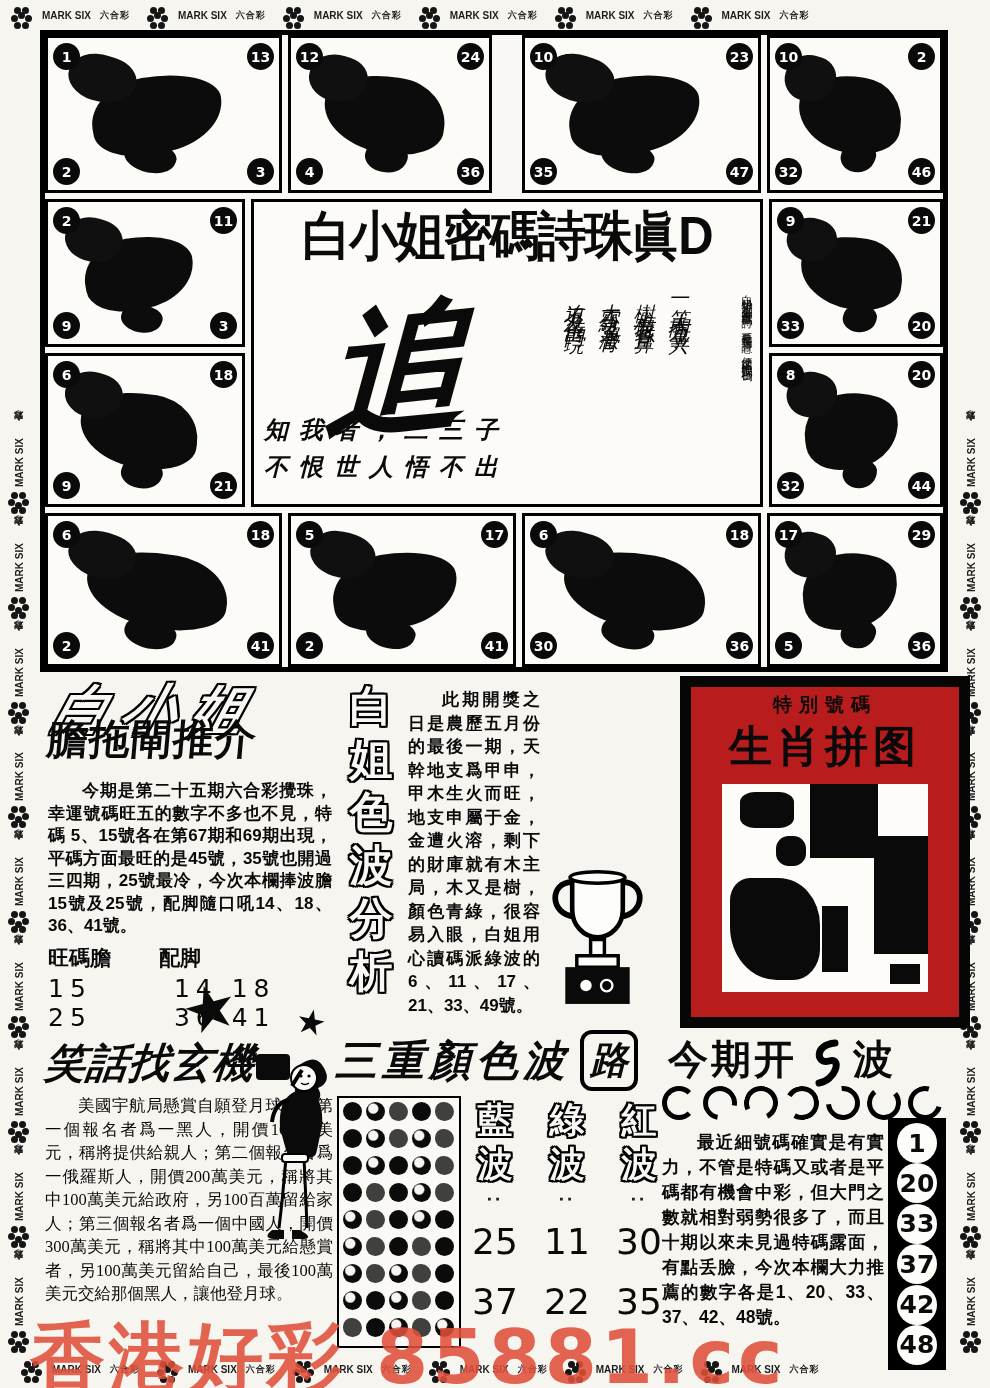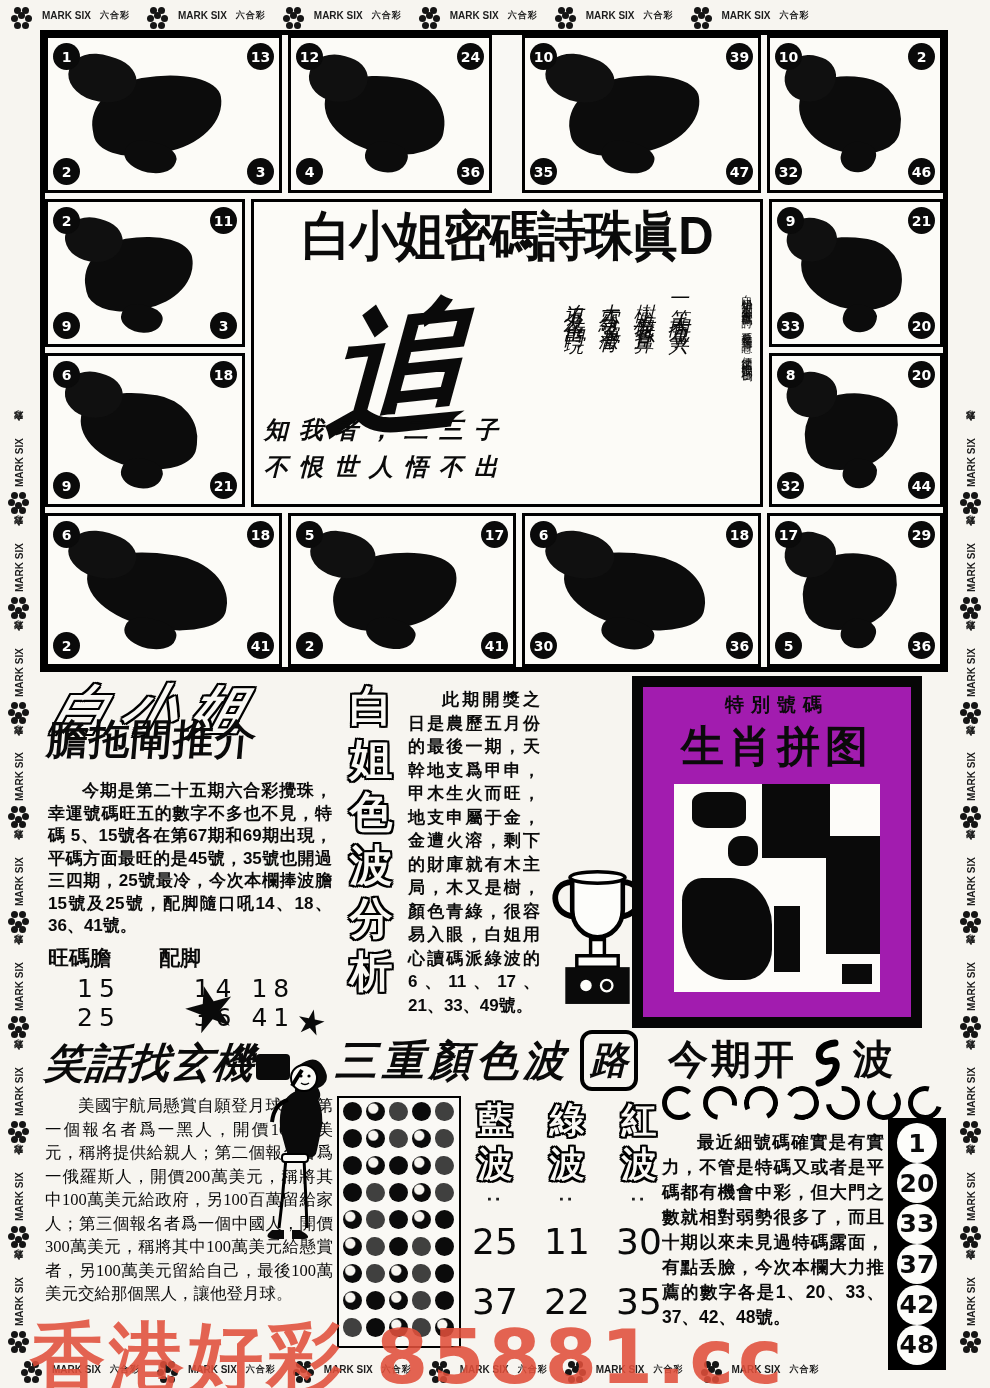--- a/index.html
+++ b/index.html
@@ -46,21 +46,21 @@
   .outline-text{color:#f9f8f4;text-shadow:-2px -2px 0 #000,2px -2px 0 #000,-2px 2px 0 #000,2px 2px 0 #000,0 -2px 0 #000,0 2px 0 #000,-2px 0 0 #000,2px 0 0 #000;}
   .rec-head{position:absolute;left:45px;top:676px;width:292px;height:78px;}
   .rec-outline{position:absolute;left:10px;top:-2px;font-size:54px;font-weight:900;font-style:italic;
                letter-spacing:14px;transform:skewX(-16deg);white-space:nowrap;}
   .rec-solid{position:absolute;left:2px;top:36px;font-size:41px;font-weight:900;transform:skewX(-5deg);
              letter-spacing:1px;white-space:nowrap;}
   .rec-body{position:absolute;left:48px;top:748px;width:284px;font-size:17px;font-weight:600;line-height:22.5px;
             text-align:justify;text-indent:2em;margin-top:32px;}
   .tips{position:absolute;left:48px;top:944px;width:284px;}
   .tips .labels{display:flex;gap:48px;font-size:21px;font-weight:900;}
-  .tips .nums{display:flex;gap:52px;font-size:25px;font-family:"DejaVu Sans",sans-serif;margin-top:2px;letter-spacing:6px;margin-left:29px;}
+  .tips .nums{display:flex;gap:52px;font-size:25px;font-family:"DejaVu Sans",sans-serif;margin-top:2px;letter-spacing:6px;}
   .star1{position:absolute;left:182px;top:972px;font-size:62px;transform:rotate(-15deg);z-index:4;}
   .star2{position:absolute;left:296px;top:1002px;font-size:34px;transform:rotate(12deg);z-index:4;}
   .joke-head{position:absolute;left:45px;top:1036px;font-size:41px;font-weight:900;font-style:italic;
              transform:skewX(-6deg);letter-spacing:1px;white-space:nowrap;}
   .joke-body{position:absolute;left:45px;top:1094px;width:288px;font-size:16.5px;line-height:23.5px;
              font-family:"Liberation Serif",serif;text-align:justify;text-indent:2em;}
   .woman{position:absolute;left:238px;top:1046px;z-index:3;}
   
   .vtitle{position:absolute;left:338px;top:682px;width:66px;display:flex;flex-direction:column;gap:5px;
           font-size:43px;font-weight:900;text-align:center;line-height:48px;}
@@ -77,22 +77,22 @@
   .cell{width:19px;height:19px;border-radius:50%;}
   .c0{background:#0b0b0b;}
   .c1{background:radial-gradient(circle at 38% 35%,#f7f5f0 0 26%,#0b0b0b 34%);}
   .c2{background:#0b0b0b;opacity:.78;border-radius:46% 54% 50% 50%;}
   .tricols{position:absolute;left:468px;top:1098px;display:flex;gap:18px;}
   .tcol{width:54px;text-align:center;}
   .tlbl{font-size:35px;font-weight:900;line-height:44px;}
   .tcolon{font-size:20px;color:#222;height:26px;line-height:26px;transform:rotate(90deg);font-weight:700;}
   .tnum{font-size:36px;font-family:"DejaVu Sans",sans-serif;line-height:60px;}
   
-  .special-box{position:absolute;left:632px;top:676px;width:290px;height:352px;border:11px solid #060606;
-               box-sizing:border-box;background:#a21caf;text-align:center;}
+  .special-box{position:absolute;left:680px;top:676px;width:290px;height:352px;border:11px solid #060606;
+               box-sizing:border-box;background:#b91c1c;text-align:center;}
   .sp-sub{margin-top:5px;font-size:19px;font-weight:700;letter-spacing:7px;font-family:"Liberation Serif",serif;}
   .sp-title{font-size:43px;font-weight:900;letter-spacing:5px;margin-top:0px;}
   .mosaic{position:relative;width:206px;height:208px;margin:8px auto 0;background:#fdfcf9;}
   .mos{position:absolute;background:#0a0a0a;}
   .m1{left:88px;top:0;width:68px;height:74px;}
   .m2{left:152px;top:52px;width:54px;height:118px;}
   .m3{left:18px;top:8px;width:54px;height:36px;border-radius:28%;}
   .m4{left:8px;top:94px;width:90px;height:102px;border-radius:22% 46% 30% 52%;}
   .m5{left:100px;top:122px;width:26px;height:66px;}
   .m6{left:54px;top:52px;width:30px;height:30px;border-radius:42%;}
@@ -287,21 +287,21 @@
     <div class="panel alt" style="left:243px;top:0;width:204px;height:158px">
         <div class="art"></div>
         <span class="badge tl">12</span>
         <span class="badge tr">24</span>
         <span class="badge bl">4</span>
         <span class="badge br">36</span>
       </div>
     <div class="panel" style="left:477px;top:0;width:239px;height:158px">
         <div class="art"></div>
         <span class="badge tl">10</span>
-        <span class="badge tr">39</span>
+        <span class="badge tr">23</span>
         <span class="badge bl">35</span>
         <span class="badge br">47</span>
       </div>
     <div class="panel alt" style="left:722px;top:0;width:176px;height:158px">
         <div class="art"></div>
         <span class="badge tl">10</span>
         <span class="badge tr">2</span>
         <span class="badge bl">32</span>
         <span class="badge br">46</span>
       </div>

